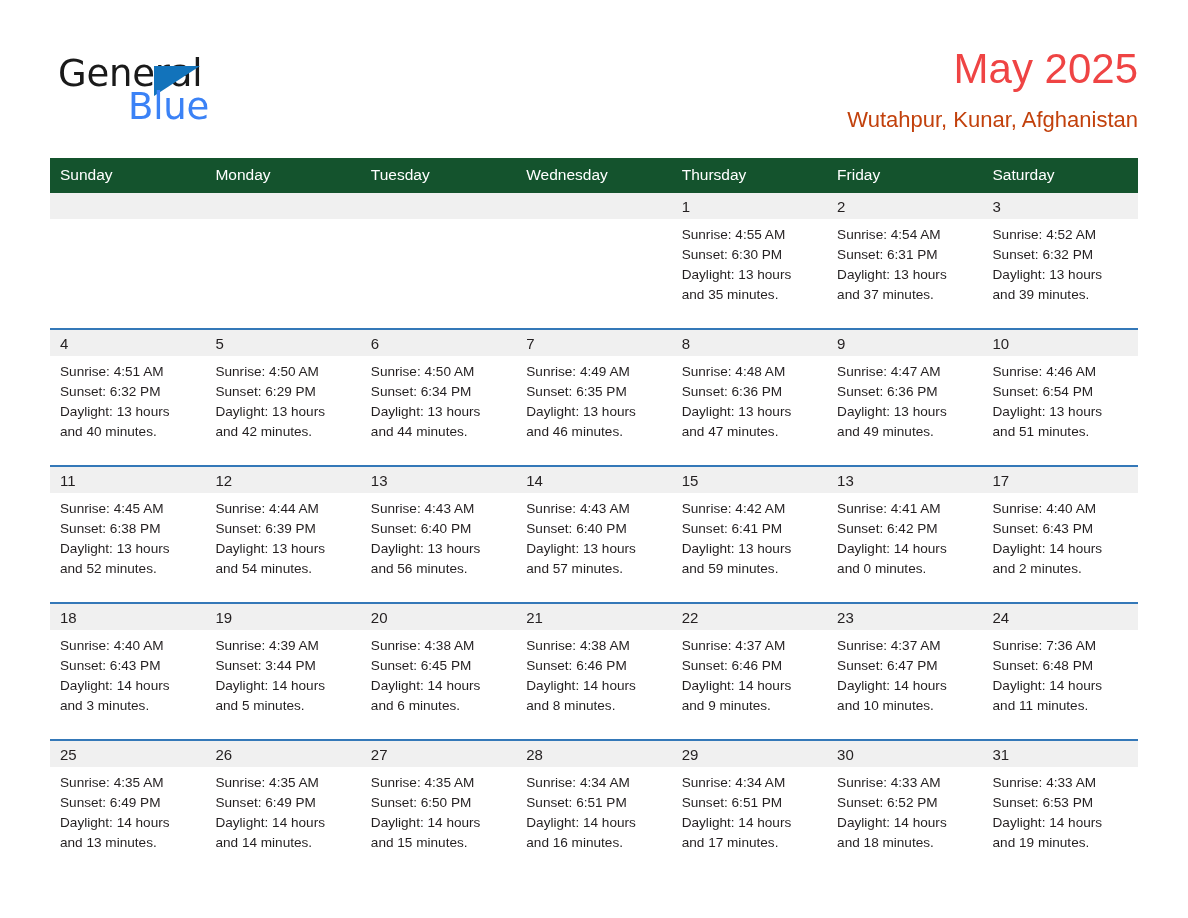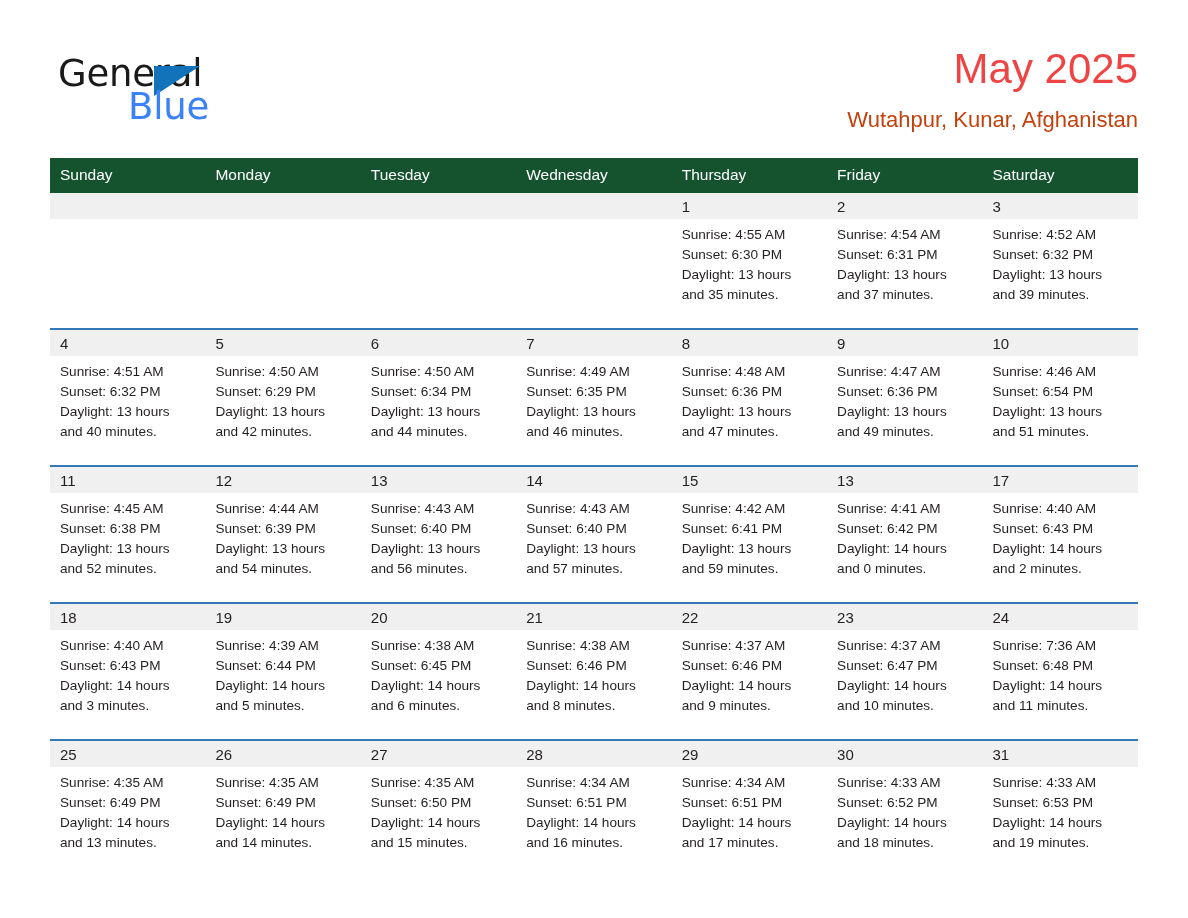--- a/index.html
+++ b/index.html
@@ -362,21 +362,21 @@
               <div class="cell-line">Sunrise: 4:40 AM</div>
               <div class="cell-line">Sunset: 6:43 PM</div>
               <div class="cell-line">Daylight: 14 hours</div>
               <div class="cell-line">and 3 minutes.</div>
             </div>
           </td>
           <td class="day-cell">
             <div class="daynum-band"><span class="daynum">19</span></div>
             <div class="cell-body">
               <div class="cell-line">Sunrise: 4:39 AM</div>
-              <div class="cell-line">Sunset: 6:44 PM</div>
+              <div class="cell-line">Sunset: 3:44 PM</div>
               <div class="cell-line">Daylight: 14 hours</div>
               <div class="cell-line">and 5 minutes.</div>
             </div>
           </td>
           <td class="day-cell">
             <div class="daynum-band"><span class="daynum">20</span></div>
             <div class="cell-body">
               <div class="cell-line">Sunrise: 4:38 AM</div>
               <div class="cell-line">Sunset: 6:45 PM</div>
               <div class="cell-line">Daylight: 14 hours</div>

